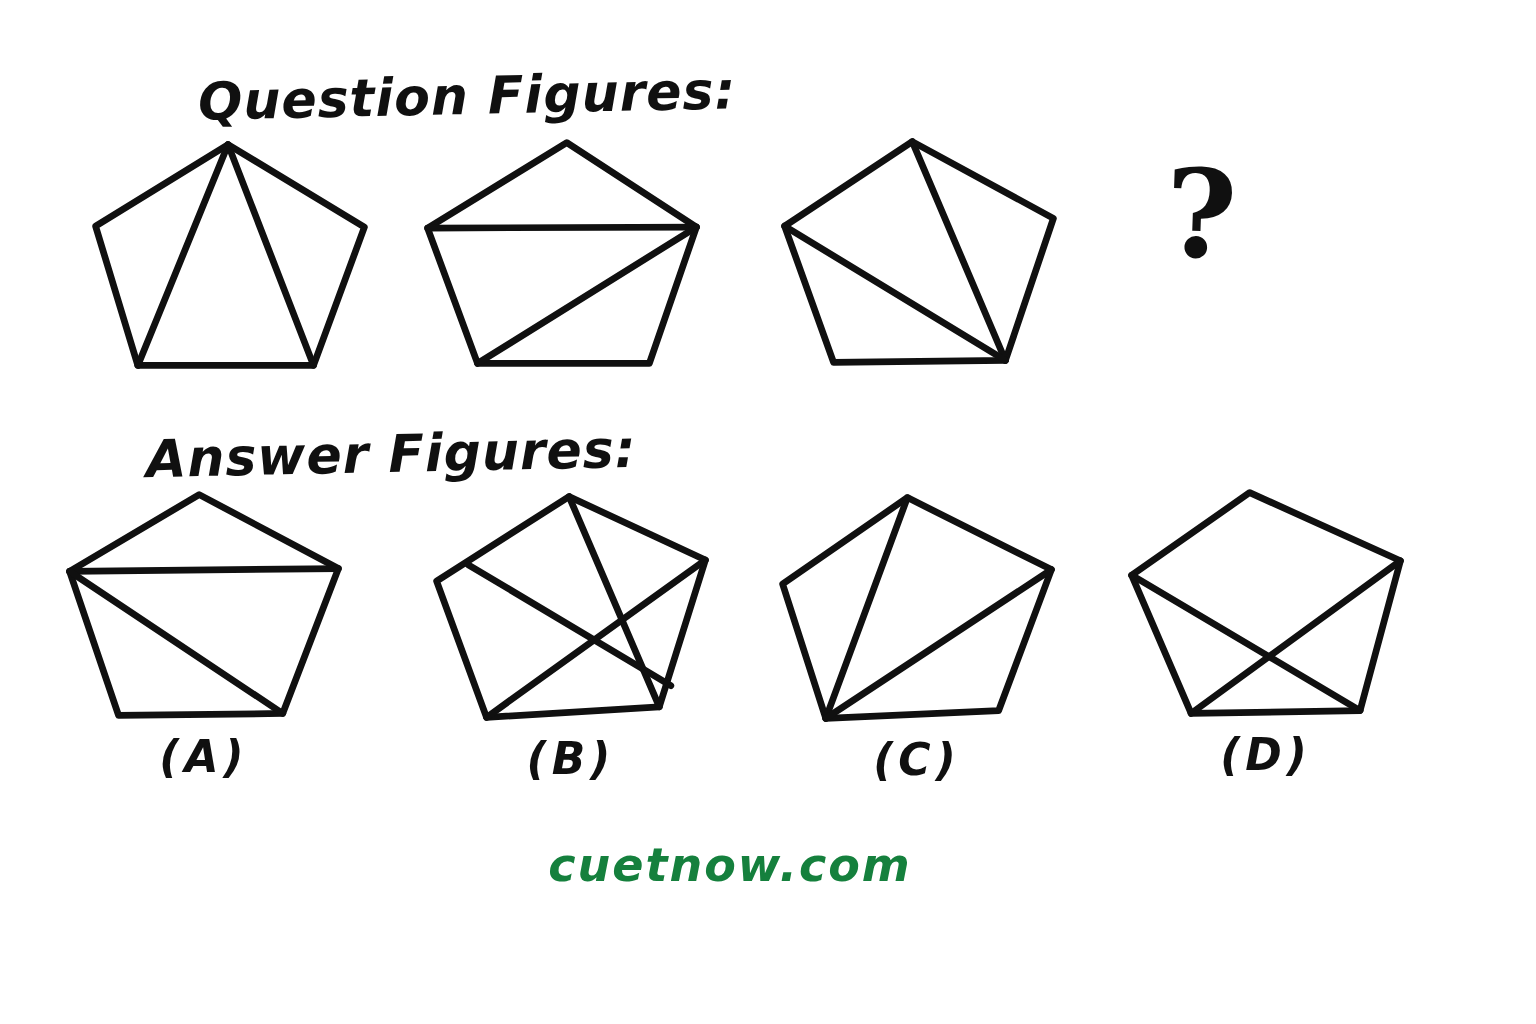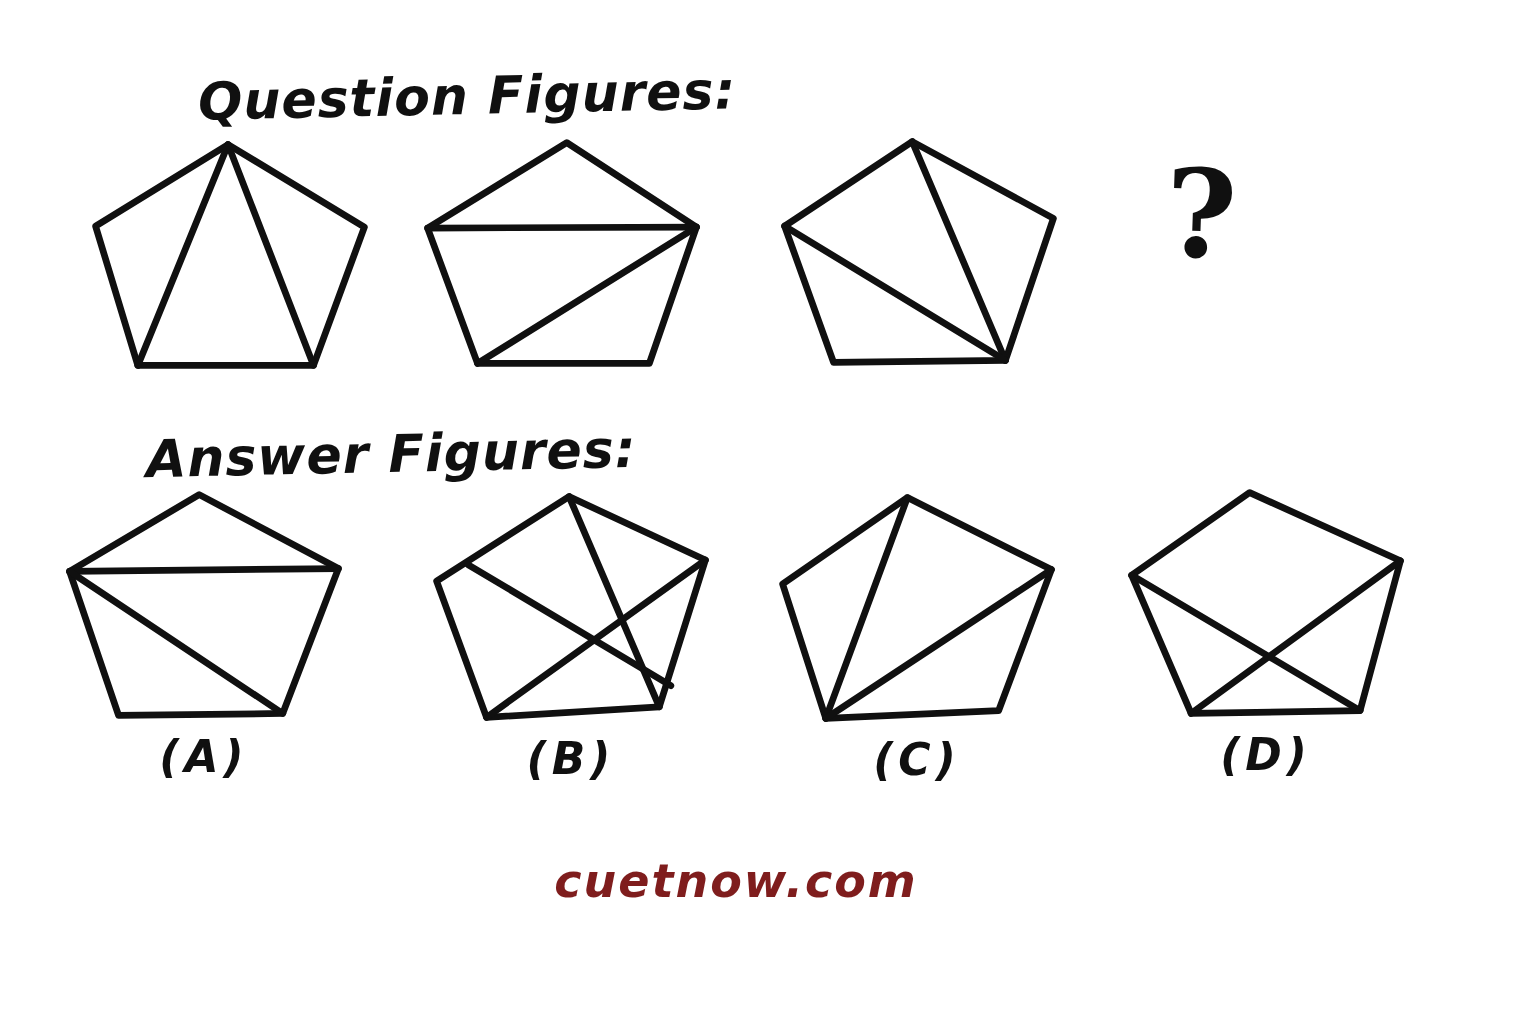--- a/index.html
+++ b/index.html
@@ -24,22 +24,22 @@
   #cell-d{left:1122px;top:483px;}
   .answer-label{
     margin-top:6px;font:italic 700 44px "DejaVu Sans",sans-serif;
     letter-spacing:5px;color:#101010;
   }
   #question-mark{
     position:absolute;left:1146px;top:142px;width:110px;text-align:center;
     font:700 122px "DejaVu Serif",serif;color:#101010;transform:rotate(2deg);
   }
   #watermark{
-    position:absolute;left:8px;top:838px;width:1456px;text-align:center;
-    font:italic 700 46px "DejaVu Sans",sans-serif;letter-spacing:2px;color:#7f1d1d;margin-top:16px;
+    position:absolute;left:2px;top:838px;width:1456px;text-align:center;
+    font:italic 700 46px "DejaVu Sans",sans-serif;letter-spacing:2px;color:#15803d;
   }
 </style>
 </head>
 <body>
 
 <div id="canvas">
 
   <div id="question-title" class="hand-title">Question Figures:</div>
 
   <div id="cell-q1" class="fig-cell">

